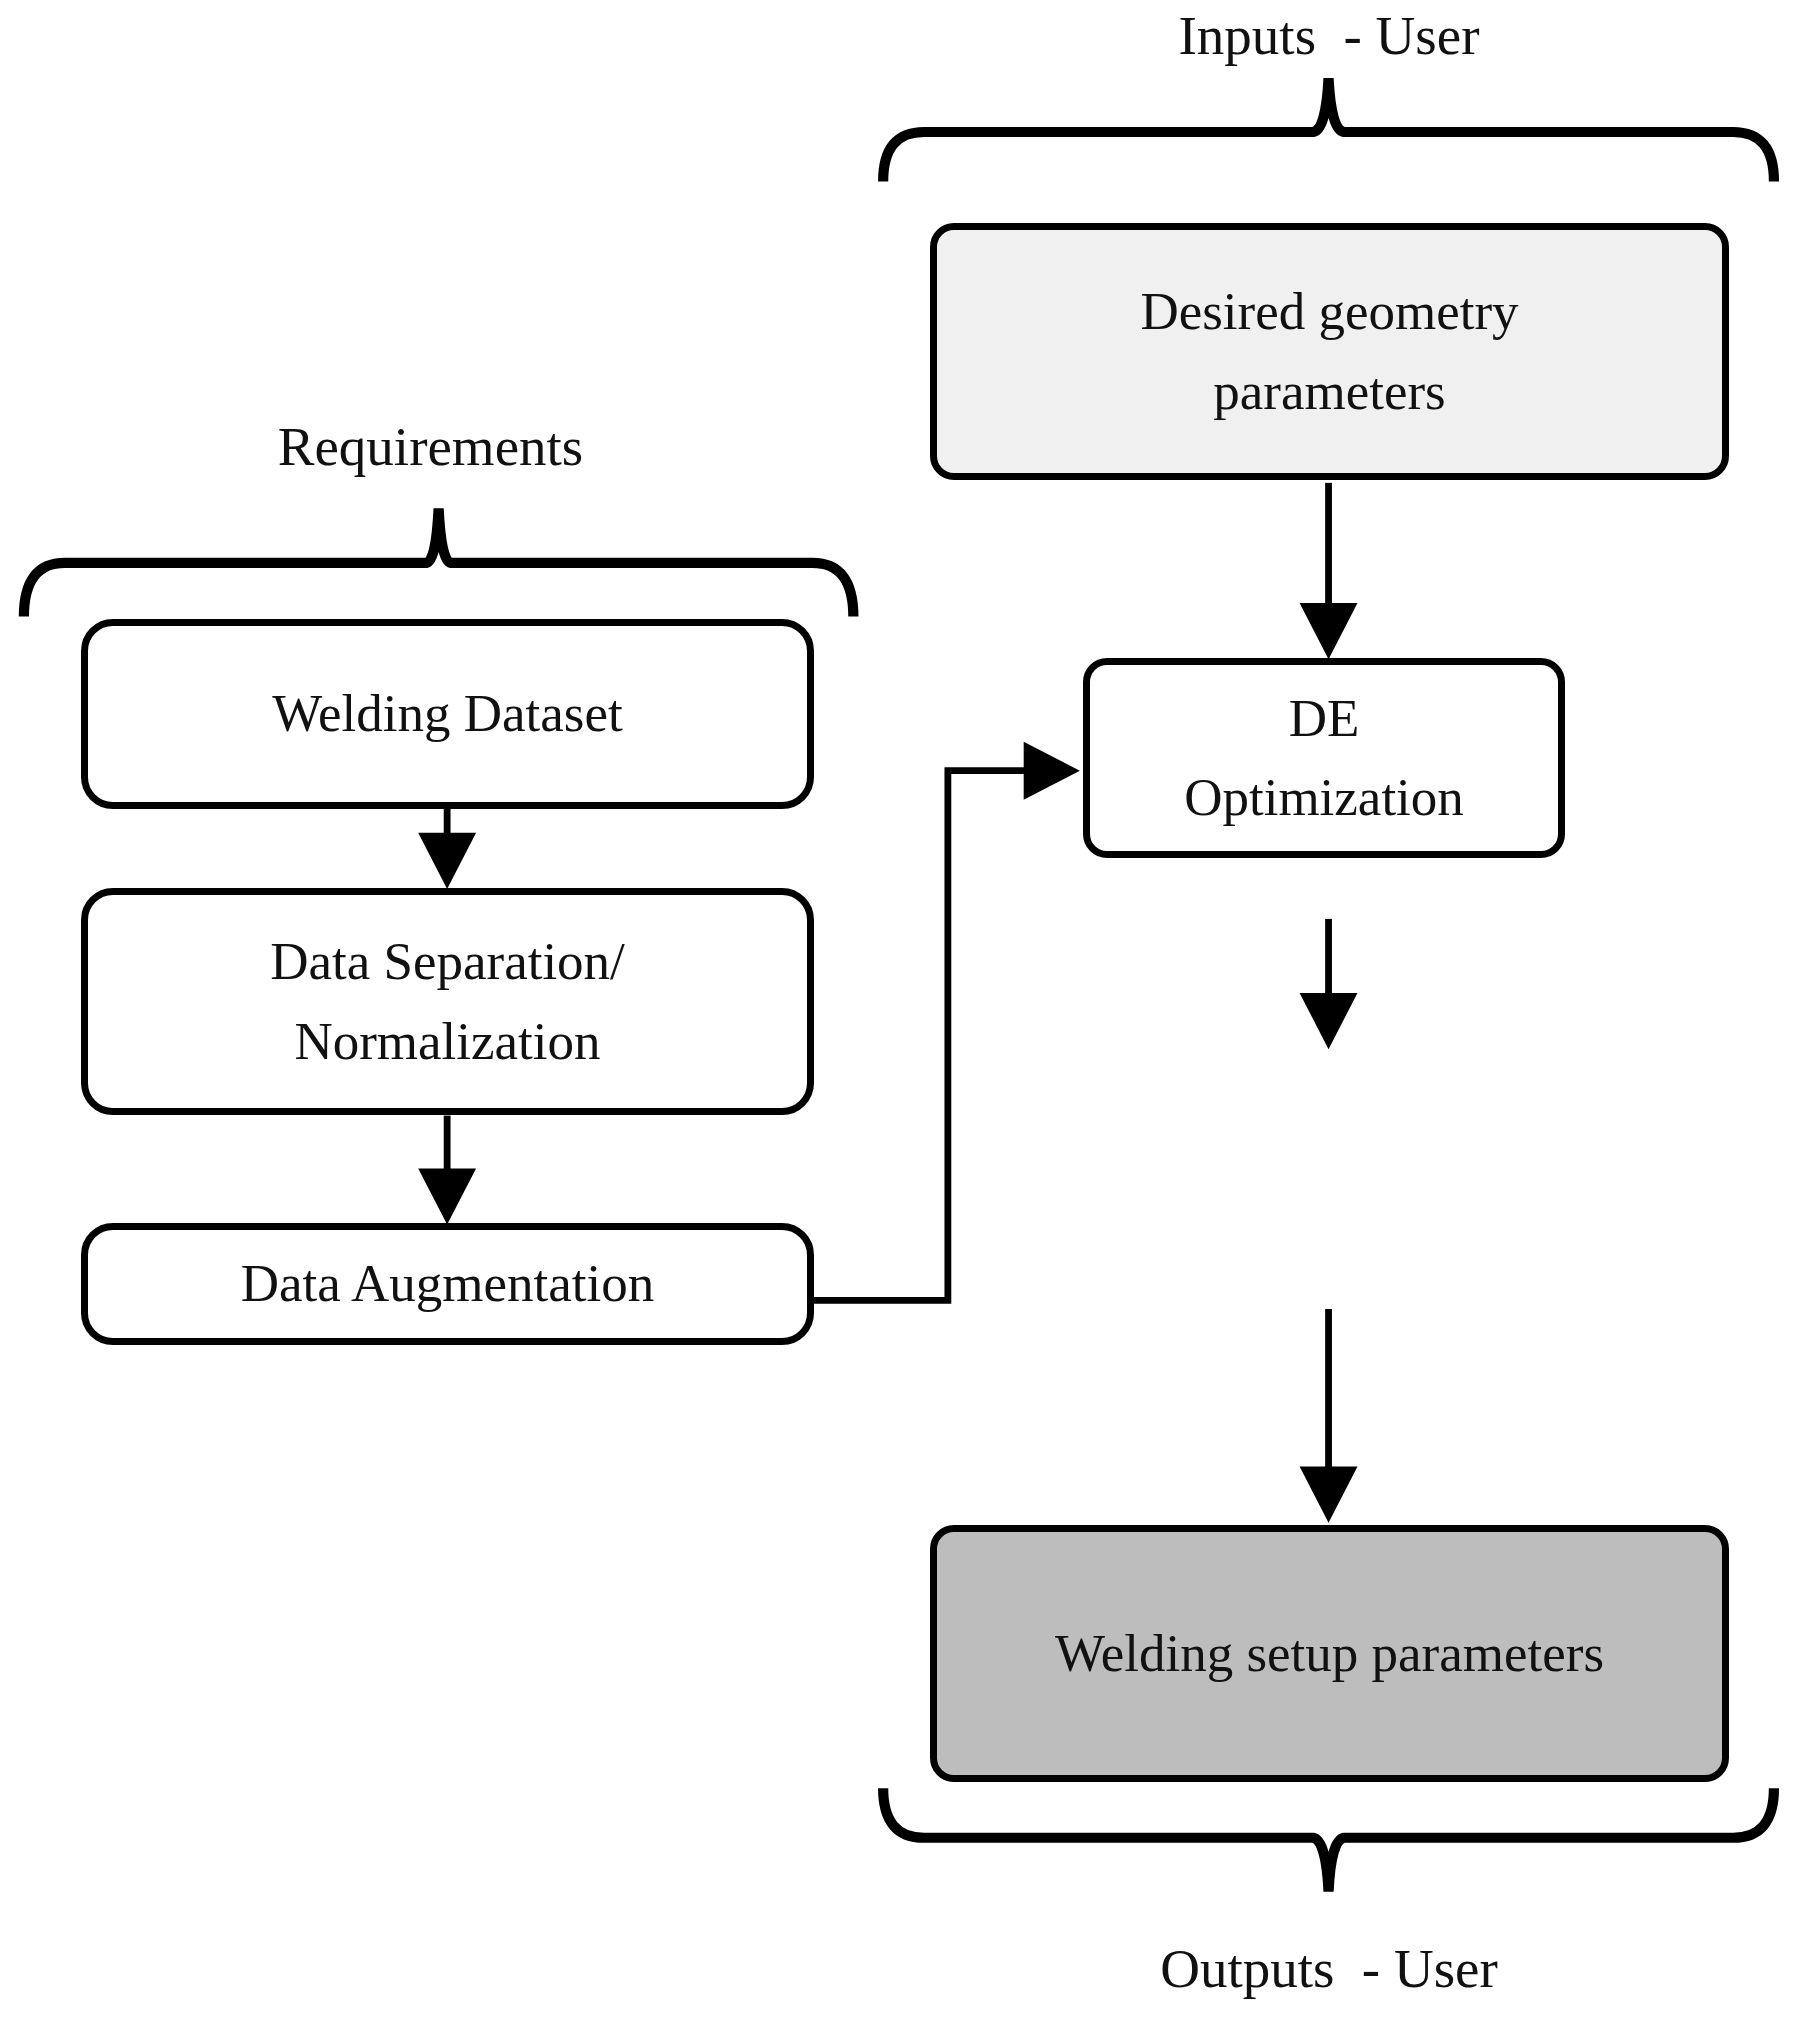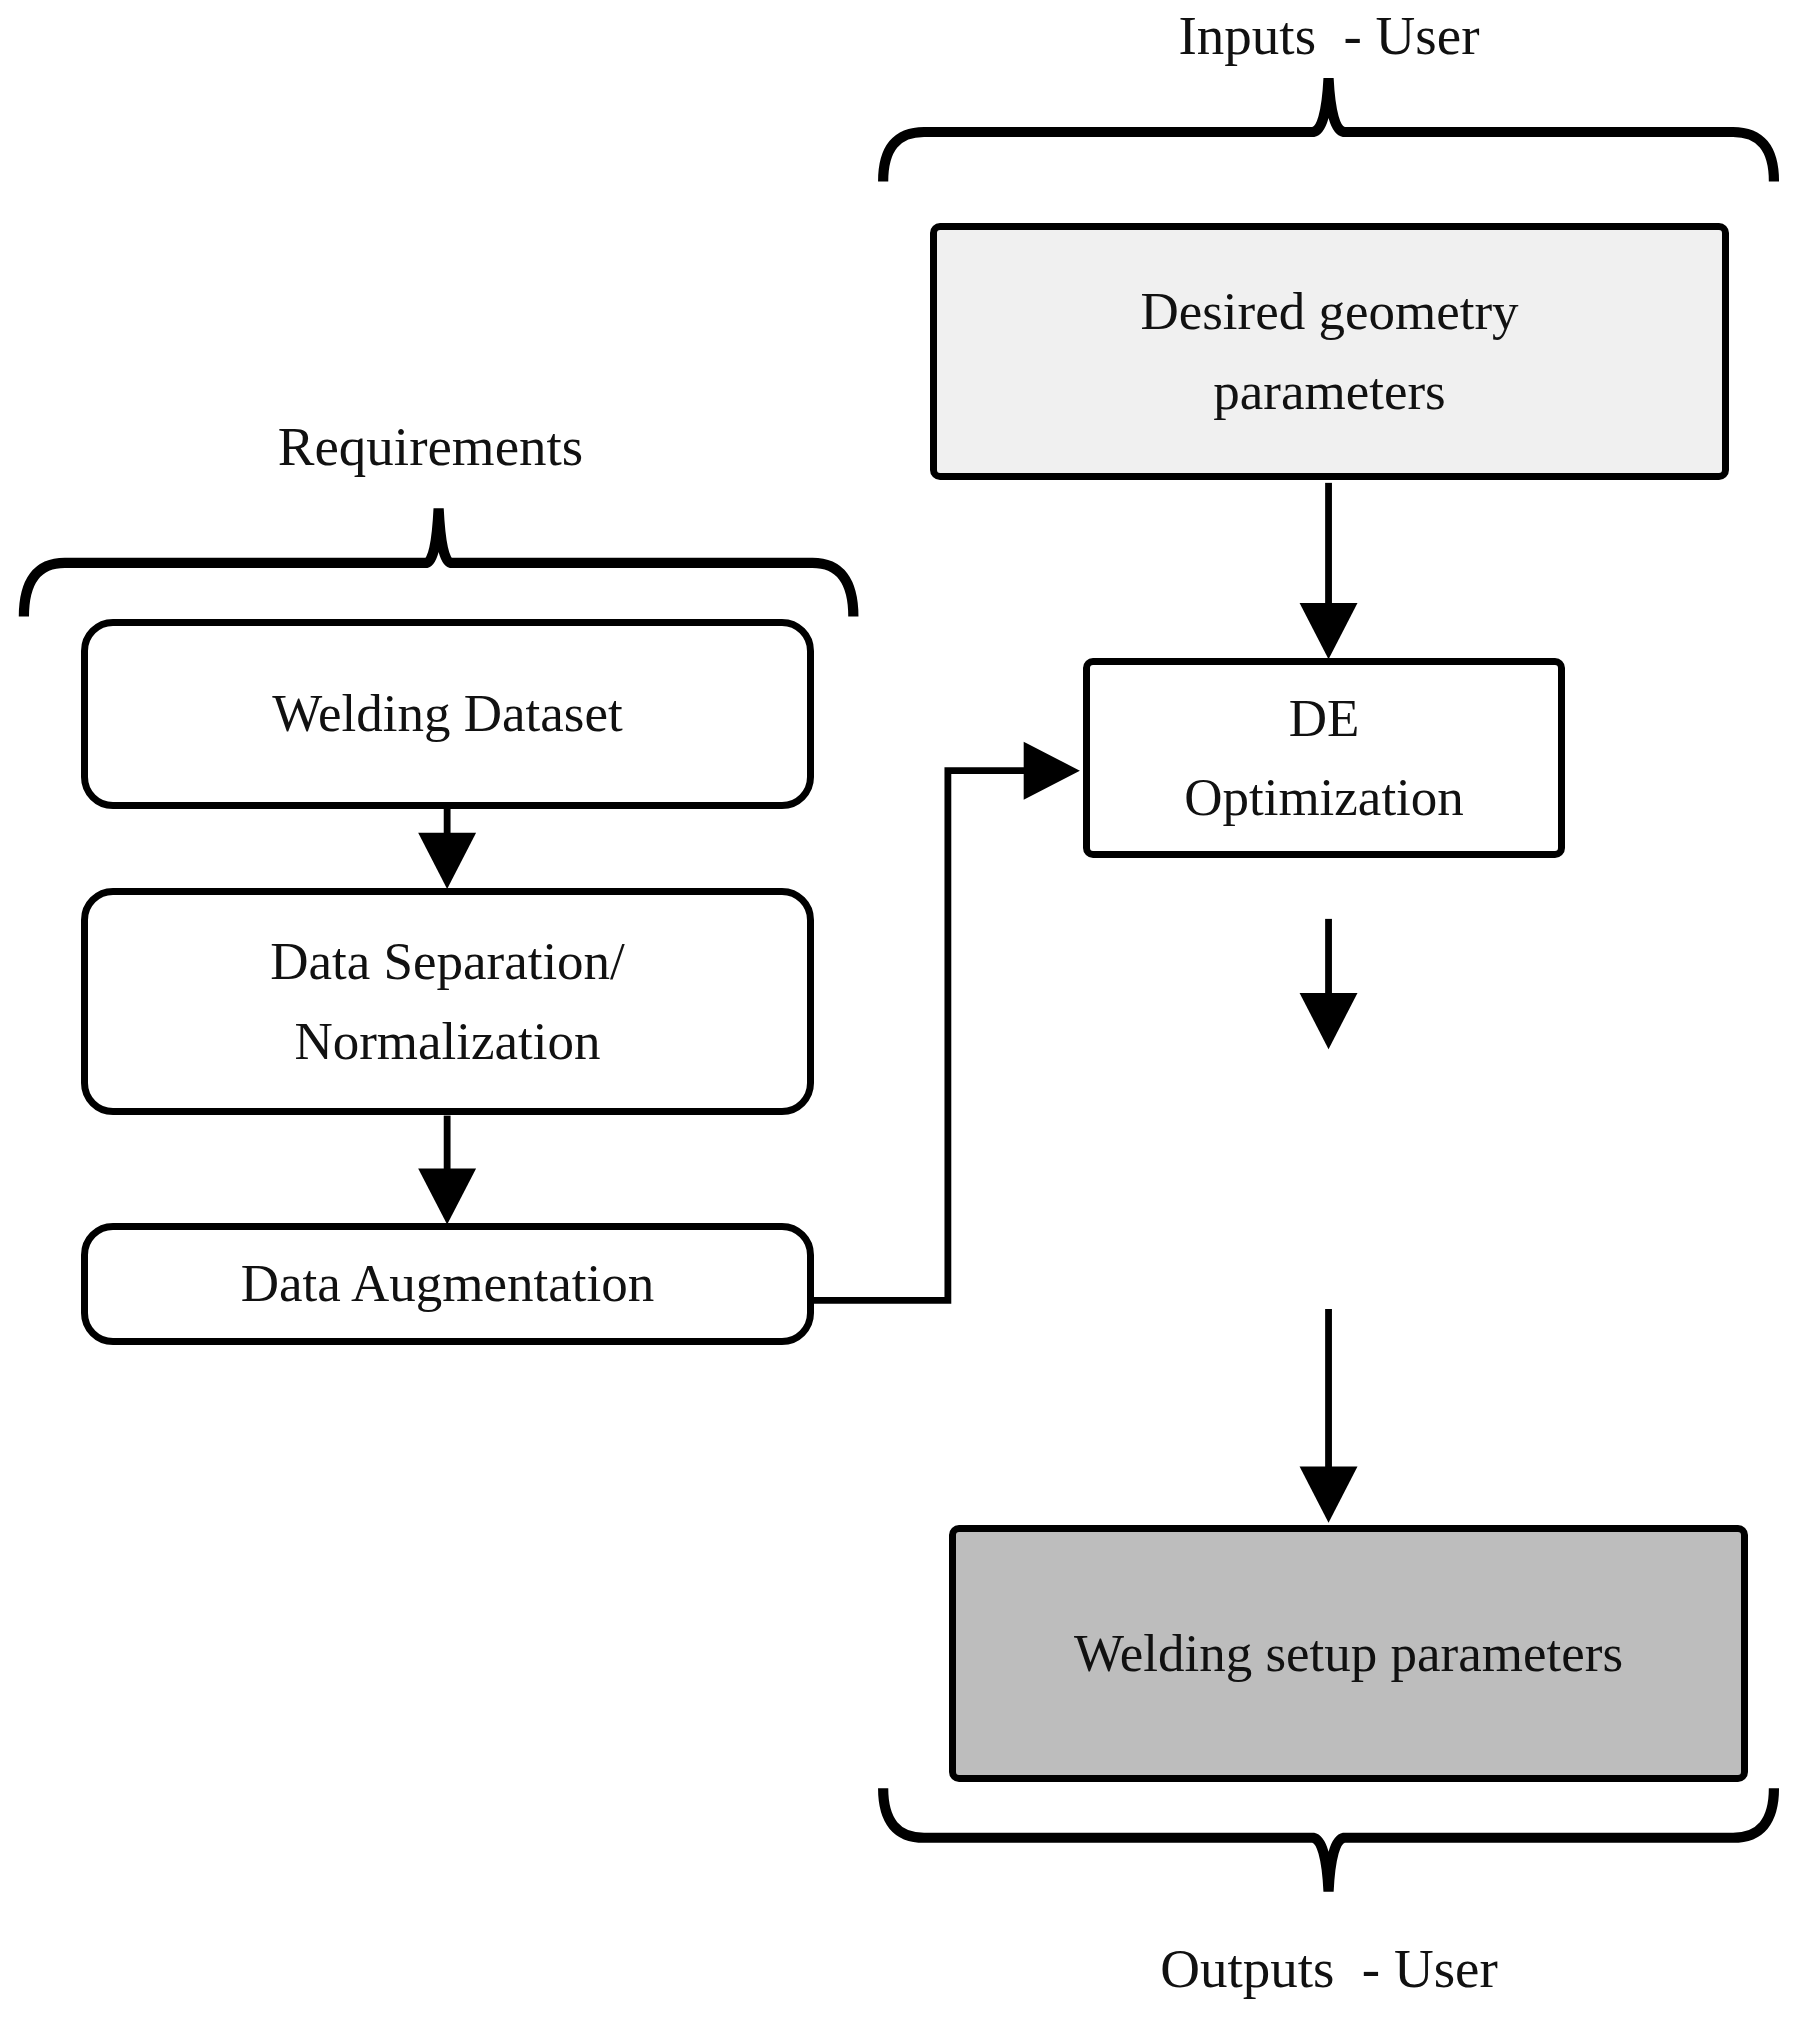--- a/index.html
+++ b/index.html
@@ -33,32 +33,32 @@
     stroke-width: 12px;
   }
   .head {
     fill: var(--color-stroke, #000000);
     stroke: none;
   }
   .node {
     position: absolute;
     box-sizing: border-box;
     border: 7.7px solid var(--color-stroke, #000000);
-    border-radius: 10px;
+    border-radius: 24px;
     background: var(--color-box-white, #ffffff);
     display: flex;
     align-items: center;
     justify-content: center;
     text-align: center;
     font-size: 53px;
     line-height: 1.5;
     white-space: pre-line;
   }
   .fill-light { background: var(--color-box-light, #f0f0f0); }
-  .fill-gray  { background: var(--color-box-gray, #bdbdbd); margin-left: 19px; }
+  .fill-gray  { background: var(--color-box-gray, #bdbdbd); }
   .brace-label {
     position: absolute;
     font-size: 55px;
     text-align: center;
     white-space: pre;
   }
   
   #node-welding-dataset   { left: 81px;   top: 619px;  width: 733px; height: 190px; border-radius: 32px; }
   #node-data-separation   { left: 81px;   top: 888px; width: 733px; height: 227px; border-radius: 32px; }
   #node-data-augmentation { left: 81px;   top: 1223px; width: 733px; height: 122px; border-radius: 32px; }

